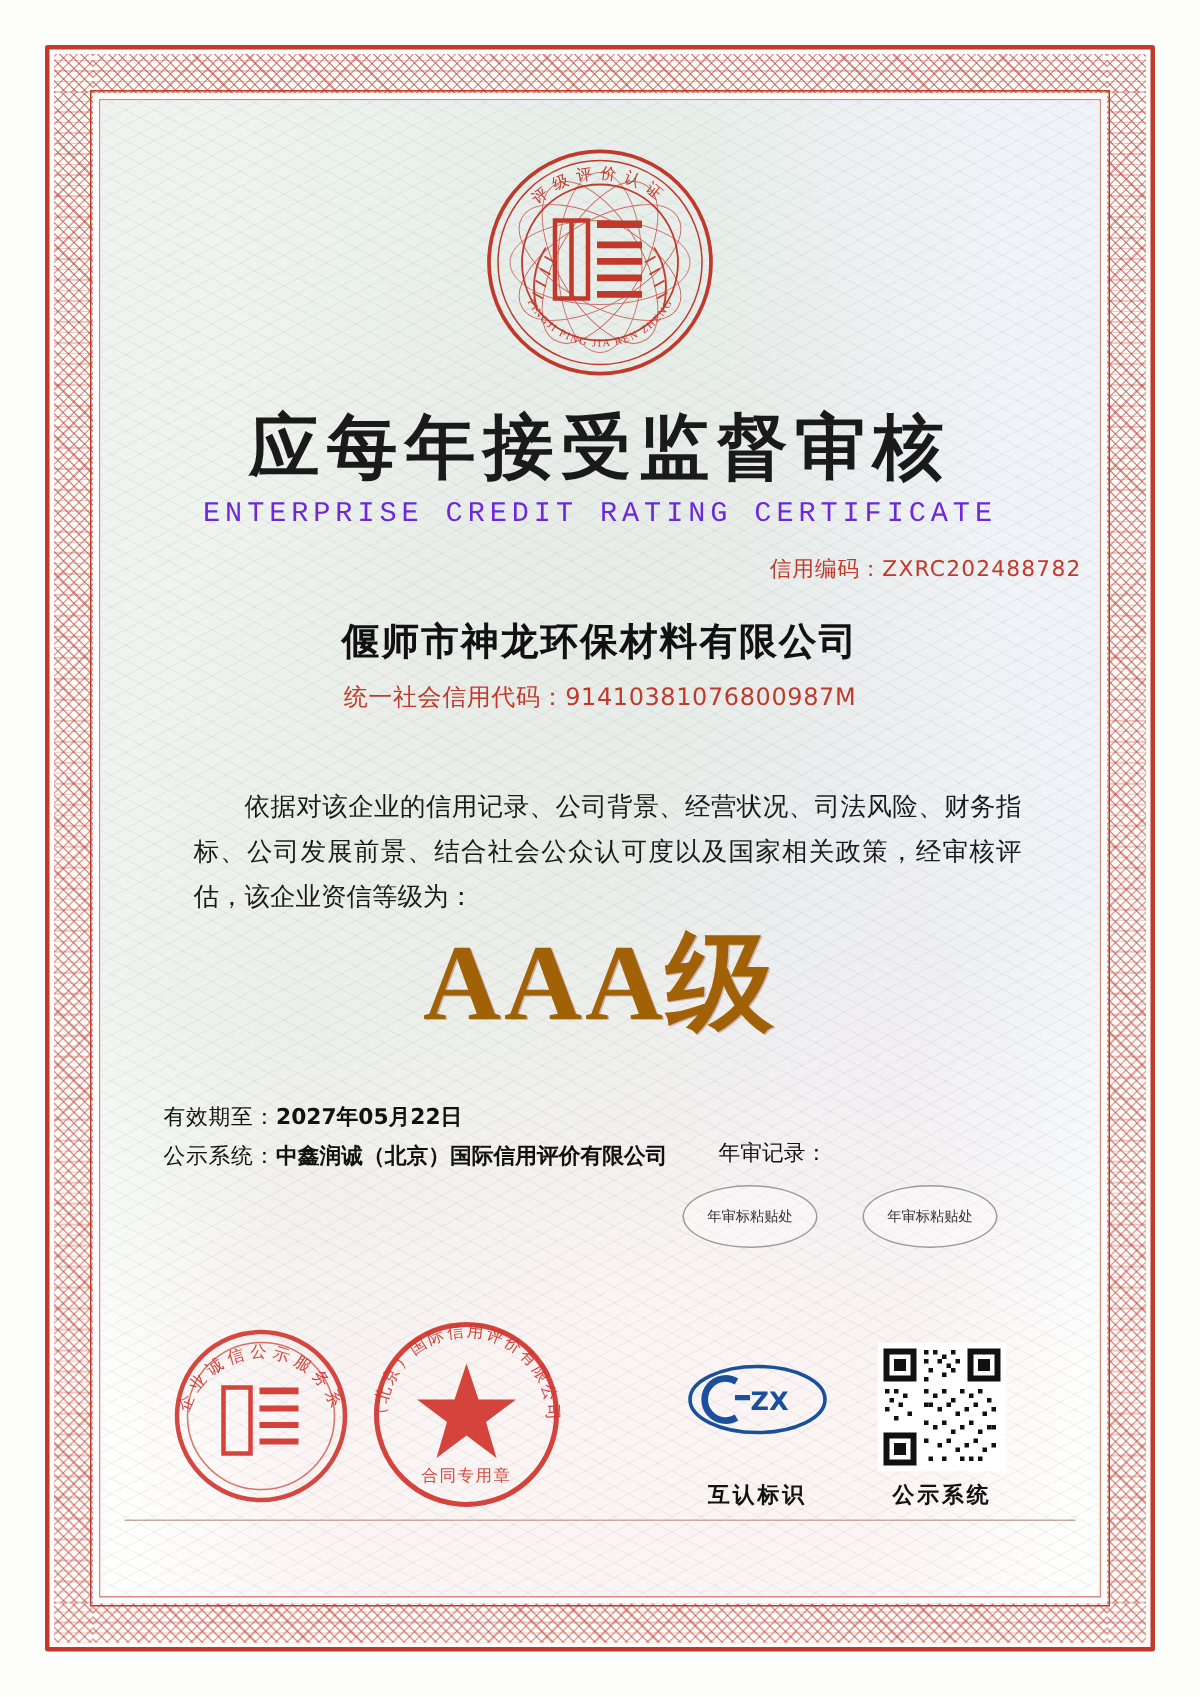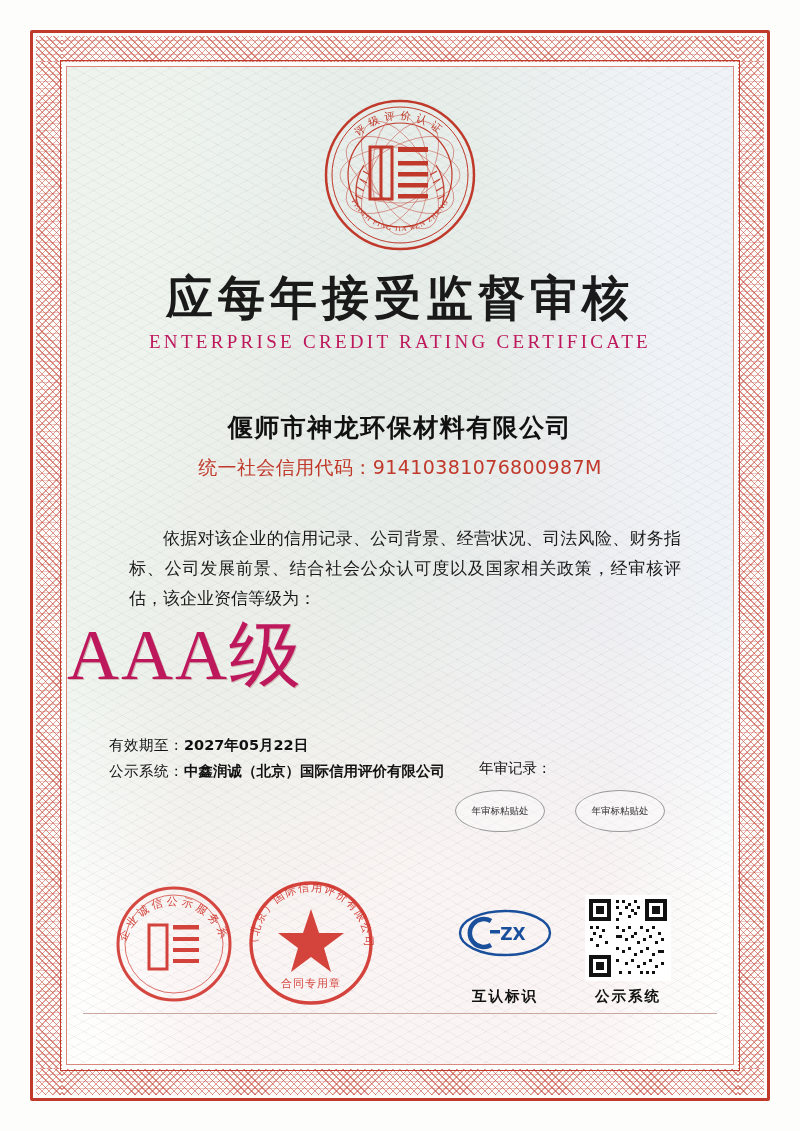--- a/index.html
+++ b/index.html
@@ -108,22 +108,22 @@
     color: #1a1a1a;
     font-family: "DejaVu Sans", "Liberation Sans", sans-serif;
   }
   .title-en {
     position: absolute;
     left: 0; right: 0;
     top: 264px;
     text-align: center;
     font-size: 19px;
     letter-spacing: 3.3px;
-    color: #be185d;
-    font-family: Liberation Serif, serif;
+    color: #6d28d9;
+    font-family: Liberation Mono, monospace;
   }
   .code-line {
     position: absolute;
     right: 12px;
     top: 303px;
     font-size: 14.5px;
     color: #c0392b;
     font-family: "DejaVu Sans", "Liberation Sans", sans-serif;
     letter-spacing: .5px;
   }
@@ -138,21 +138,21 @@
     font-weight: bold;
     color: #111;
     letter-spacing: 1.5px;
     font-family: "DejaVu Sans", "Liberation Sans", sans-serif;
   }
   .usci {
     position: absolute;
     left: 0; right: 0;
     top: 388px;
     text-align: center;
-    font-size: 19px;
+    font-size: 16px;
     color: #c0392b;
     letter-spacing: .4px;
     font-family: "DejaVu Sans", "Liberation Sans", sans-serif;
   }
 
   .body-text {
     position: absolute;
     left: 62px;
     right: 52px;
     top: 420px;
@@ -162,24 +162,24 @@
     text-align: justify;
     text-indent: 34px;
     font-family: "DejaVu Sans", "Liberation Sans", sans-serif;
     margin-top: 36px;
   }
 
   .grade {
     position: absolute;
     left: 0; right: 0;
     top: 540px;
-    text-align: left;
-    color: #be185d;
+    text-align: center;
+    color: #a16207;
     font-size: 72px;
-    font-weight: normal;
+    font-weight: bold;
     letter-spacing: 2px;
     font-family: "Liberation Serif", "DejaVu Serif", serif;
     text-shadow: 1px 1px 0 rgba(120,10,10,.25);
   }
 
   
   .info {
     position: absolute;
     left: 42px;
     top: 665px;
@@ -351,20 +351,23 @@
             <rect x="-2" y="10" width="30" height="4.5"></rect>
             <rect x="-2" y="21" width="30" height="4.5"></rect>
           </g>
         </g>
       </svg>
     </div>
 
     <div class="title-cn">应每年接受监督审核</div>
     <div class="title-en">ENTERPRISE CREDIT RATING CERTIFICATE</div>
 
+    <div class="code-line">
+      <span>信用编码：</span><span class="val">ZXRC202488782</span>
+    </div>
 
     <div class="company">偃师市神龙环保材料有限公司</div>
     <div class="usci">
       <span>统一社会信用代码：</span><span>91410381076800987M</span>
     </div>
 
     <div class="body-text">依据对该企业的信用记录、公司背景、经营状况、司法风险、财务指标、公司发展前景、结合社会公众认可度以及国家相关政策，经审核评估，该企业资信等级为：</div>
 
     <div class="grade">AAA级</div>
 

